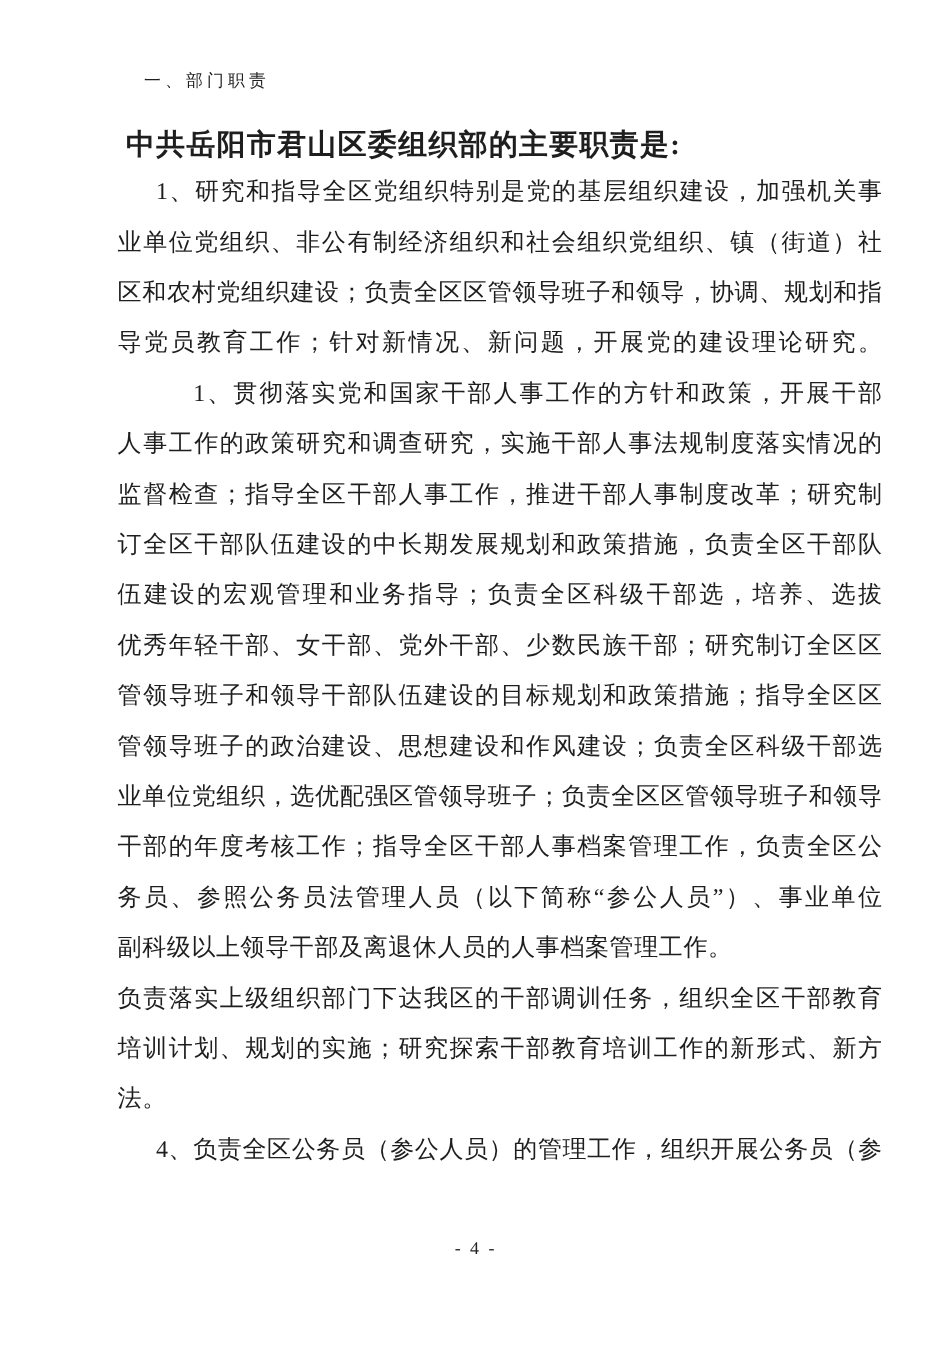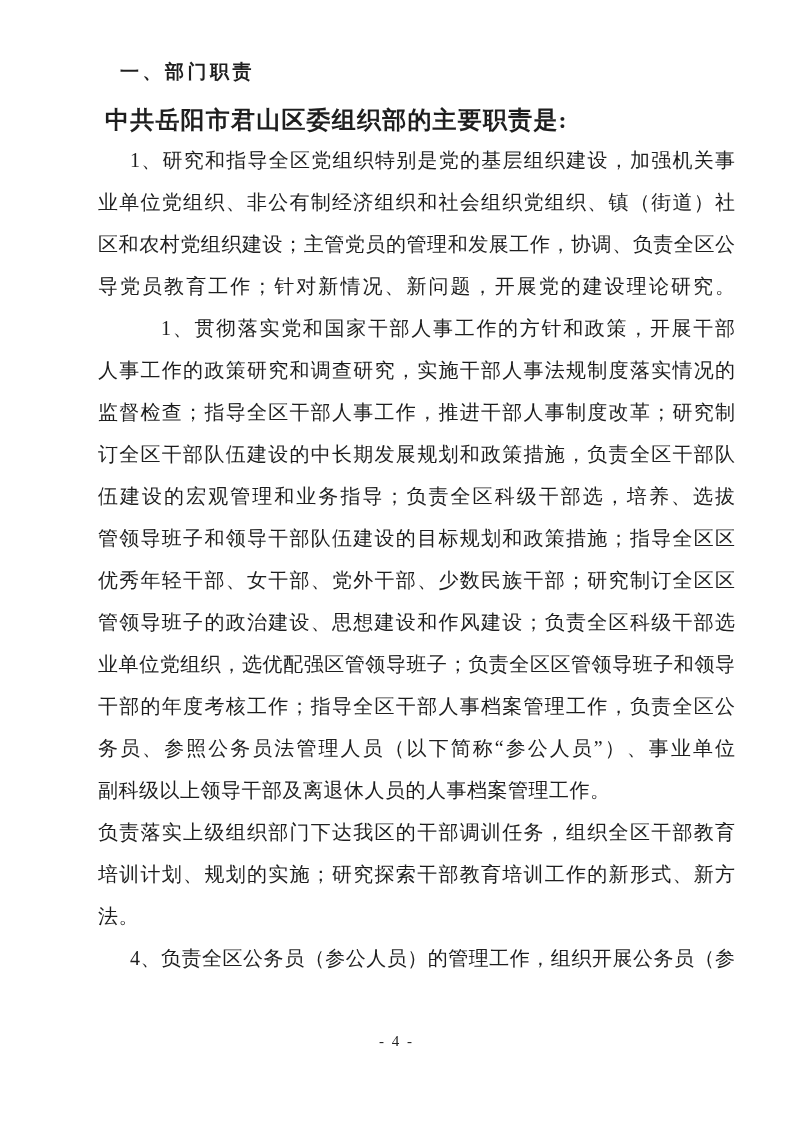--- a/index.html
+++ b/index.html
@@ -13,22 +13,22 @@
     height: 1122px;
     background: #ffffff;
     overflow: hidden;
     font-family: "Liberation Serif", "DejaVu Serif", serif;
     color: #1e1e1e;
   }
   .doc-title {
     position: absolute;
     left: 120px;
     top: 59px;
-    font-size: 19px;
-    font-weight: bold;
+    font-size: 14px;
+    font-weight: normal;
     letter-spacing: 3.5px;
     white-space: nowrap;
   }
   .doc-intro {
     position: absolute;
     left: 105px;
     top: 104px;
     font-size: 24px;
     letter-spacing: 1.2px;
     white-space: nowrap;
@@ -71,29 +71,29 @@
 <body>
 
 <div class="page">
   <div class="doc-title">一、部门职责</div>
 
   <div class="doc-intro">中共岳阳市君山区委组织部的主要职责是:</div>
 
   <div class="doc-body" id="doc-body">
       <div class="line i2">1、研究和指导全区党组织特别是党的基层组织建设，加强机关事</div>
       <div class="line">业单位党组织、非公有制经济组织和社会组织党组织、镇（街道）社</div>
-      <div class="line">区和农村党组织建设；主管党员的管理和发展工作，协调、负责全区公</div>
+      <div class="line">区和农村党组织建设；负责全区区管领导班子和领导，协调、规划和指</div>
       <div class="line">导党员教育工作；针对新情况、新问题，开展党的建设理论研究。</div>
       <div class="line i3">1、贯彻落实党和国家干部人事工作的方针和政策，开展干部</div>
       <div class="line">人事工作的政策研究和调查研究，实施干部人事法规制度落实情况的</div>
       <div class="line">监督检查；指导全区干部人事工作，推进干部人事制度改革；研究制</div>
       <div class="line">订全区干部队伍建设的中长期发展规划和政策措施，负责全区干部队</div>
       <div class="line">伍建设的宏观管理和业务指导；负责全区科级干部选，培养、选拔</div>
+      <div class="line">优秀年轻干部、女干部、党外干部、少数民族干部；研究制订全区区</div>
       <div class="line">管领导班子和领导干部队伍建设的目标规划和政策措施；指导全区区</div>
-      <div class="line">优秀年轻干部、女干部、党外干部、少数民族干部；研究制订全区区</div>
       <div class="line">管领导班子的政治建设、思想建设和作风建设；负责全区科级干部选</div>
       <div class="line">业单位党组织，选优配强区管领导班子；负责全区区管领导班子和领导</div>
       <div class="line">干部的年度考核工作；指导全区干部人事档案管理工作，负责全区公</div>
       <div class="line">务员、参照公务员法管理人员（以下简称“参公人员”）、事业单位</div>
       <div class="line end">副科级以上领导干部及离退休人员的人事档案管理工作。</div>
       <div class="line">负责落实上级组织部门下达我区的干部调训任务，组织全区干部教育</div>
       <div class="line">培训计划、规划的实施；研究探索干部教育培训工作的新形式、新方</div>
       <div class="line end">法。</div>
       <div class="line i2">4、负责全区公务员（参公人员）的管理工作，组织开展公务员（参</div>
     </div>

